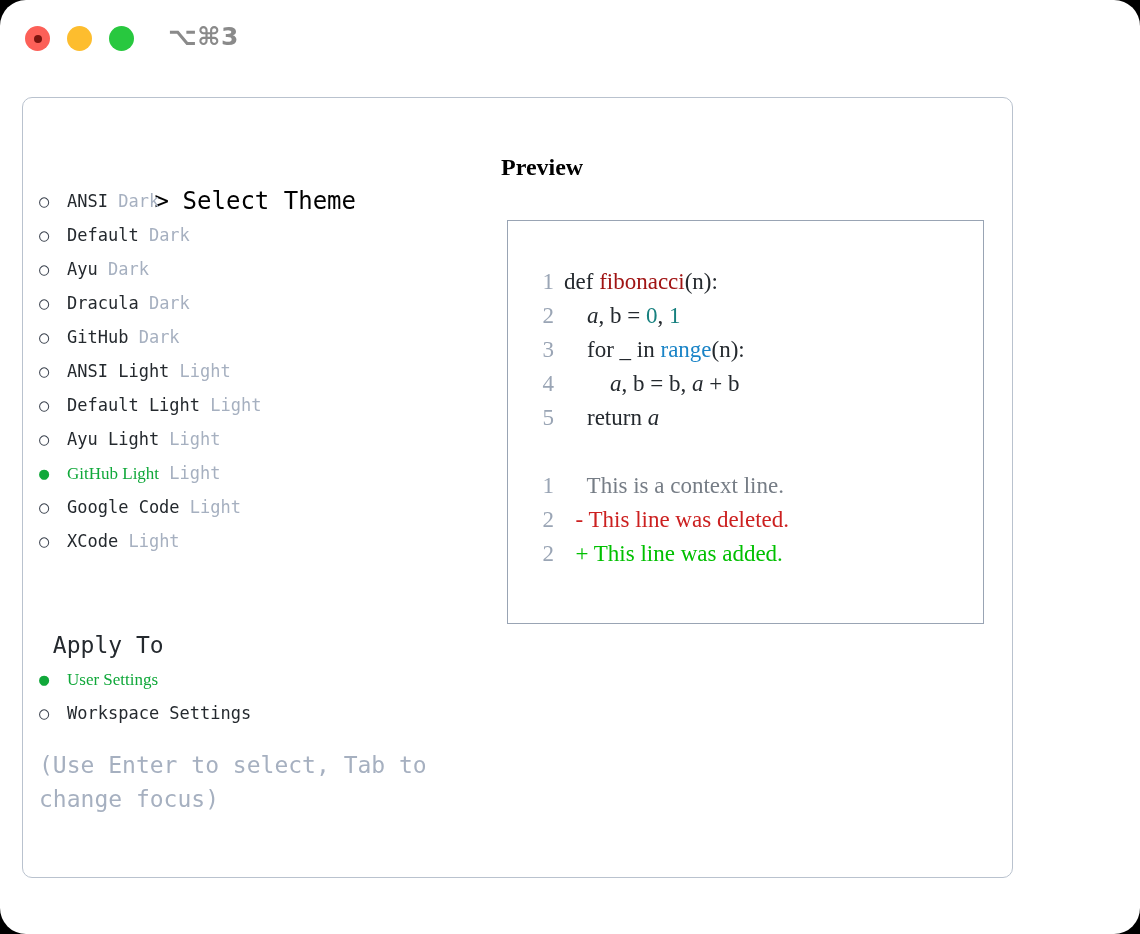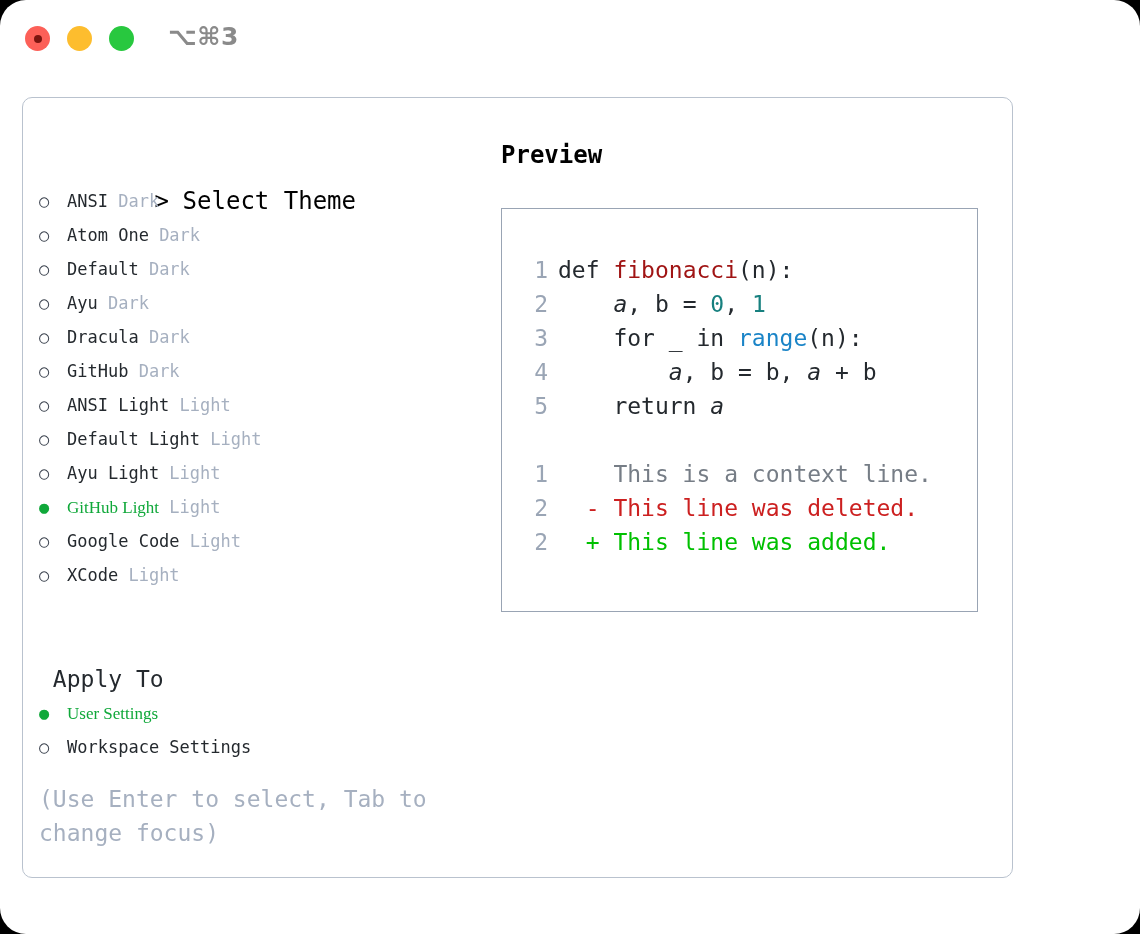--- a/index.html
+++ b/index.html
@@ -141,39 +141,41 @@
     line-height: 34px;
     color: #a6b0c0;
     width: 410px;
     white-space: pre-wrap;
   }
 
   
   .right-col {
     position: absolute;
     left: 478px;
-    top: 40px;
+    top: 52px;
     width: 500px;
+    font-family: Liberation Serif, serif;
   }
   .preview-title {
     font-size: 24px;
     font-weight: bold;
     color: #000000;
     line-height: 34px;
     white-space: pre;
   }
   .code-panel {
     margin-top: 36px;
     width: 477px;
     height: 404px;
     border: 1.5px solid #99a4b4;
     box-sizing: border-box;
     background: #ffffff;
     padding: 44px 0 0 0;
     overflow: hidden;
+    margin-left: 6px;
   }
   .code-line {
     font-size: 23px;
     line-height: 34px;
     white-space: pre;
     color: #24292e;
   }
   .ln {
     display: inline-block;
     width: 46px;
@@ -208,21 +210,20 @@
   </div>
 
   <div class="card">
 
     <div class="left-col">
       <div class="row heading">
         <span class="marker">&gt;</span><span>Select Theme</span>
       </div>
       <div id="theme-list">
           <div class="row"><span class="marker bullet-empty">○</span><span>ANSI</span><span class="tag"> Dark</span></div>
-          <div class="row"><span class="marker bullet-empty">○</span><span>Atom One</span><span class="tag"> Dark</span></div>
           <div class="row"><span class="marker bullet-empty">○</span><span>Default</span><span class="tag"> Dark</span></div>
           <div class="row"><span class="marker bullet-empty">○</span><span>Ayu</span><span class="tag"> Dark</span></div>
           <div class="row"><span class="marker bullet-empty">○</span><span>Dracula</span><span class="tag"> Dark</span></div>
           <div class="row"><span class="marker bullet-empty">○</span><span>GitHub</span><span class="tag"> Dark</span></div>
           <div class="row"><span class="marker bullet-empty">○</span><span>ANSI Light</span><span class="tag"> Light</span></div>
           <div class="row"><span class="marker bullet-empty">○</span><span>Default Light</span><span class="tag"> Light</span></div>
           <div class="row"><span class="marker bullet-empty">○</span><span>Ayu Light</span><span class="tag"> Light</span></div>
           <div class="row"><span class="marker bullet-filled">●</span><span class="selected">GitHub Light</span><span class="tag"> Light</span></div>
           <div class="row"><span class="marker bullet-empty">○</span><span>Google Code</span><span class="tag"> Light</span></div>
           <div class="row"><span class="marker bullet-empty">○</span><span>XCode</span><span class="tag"> Light</span></div>

